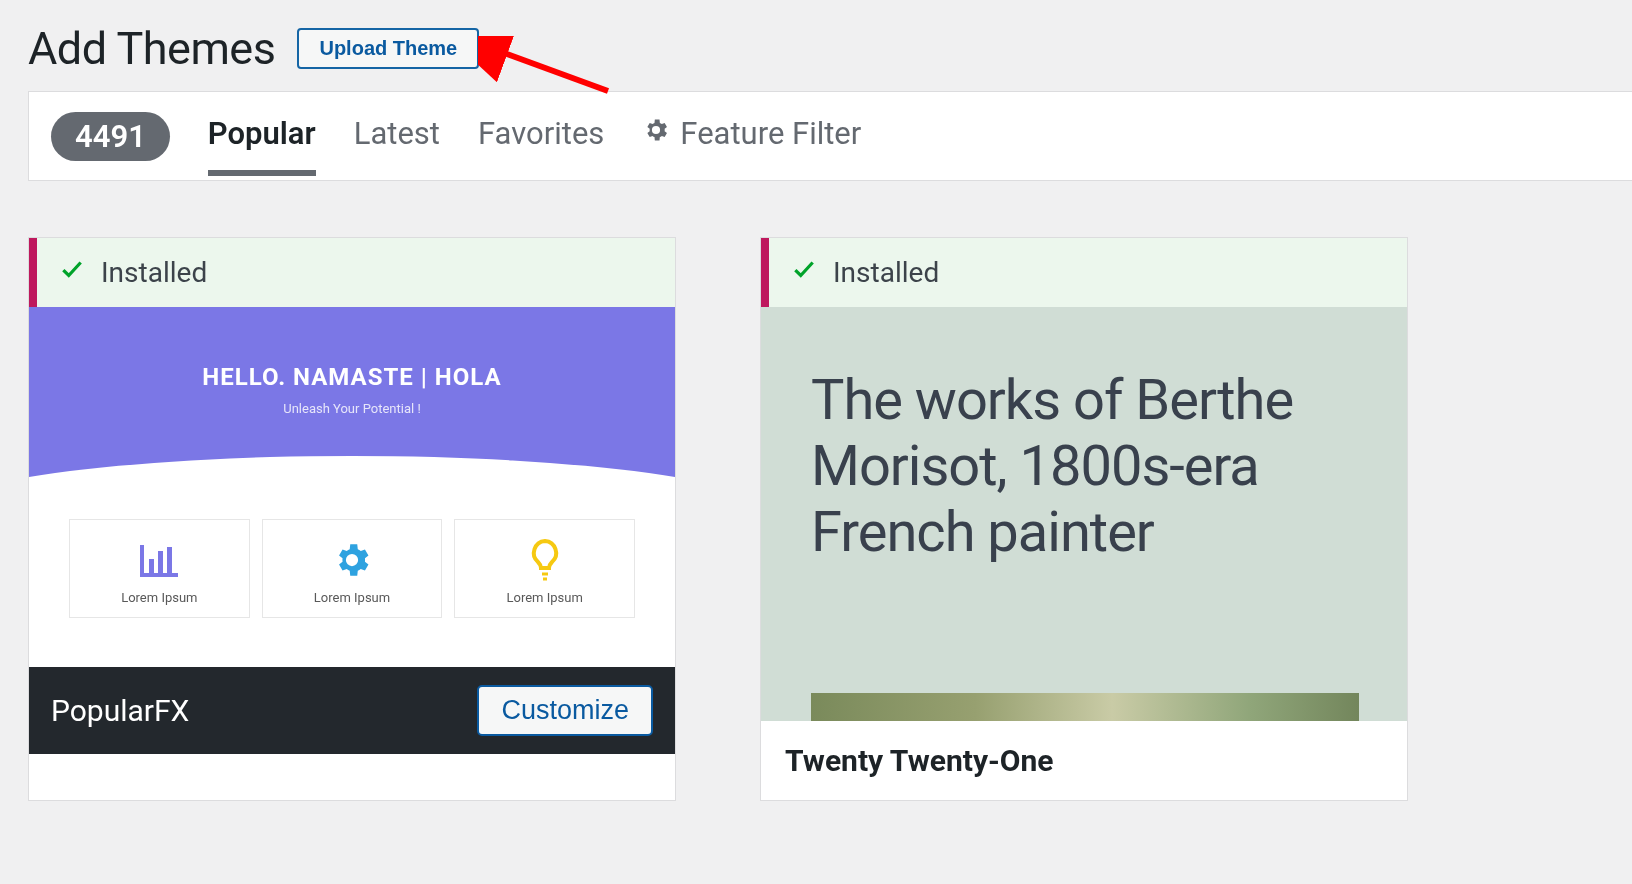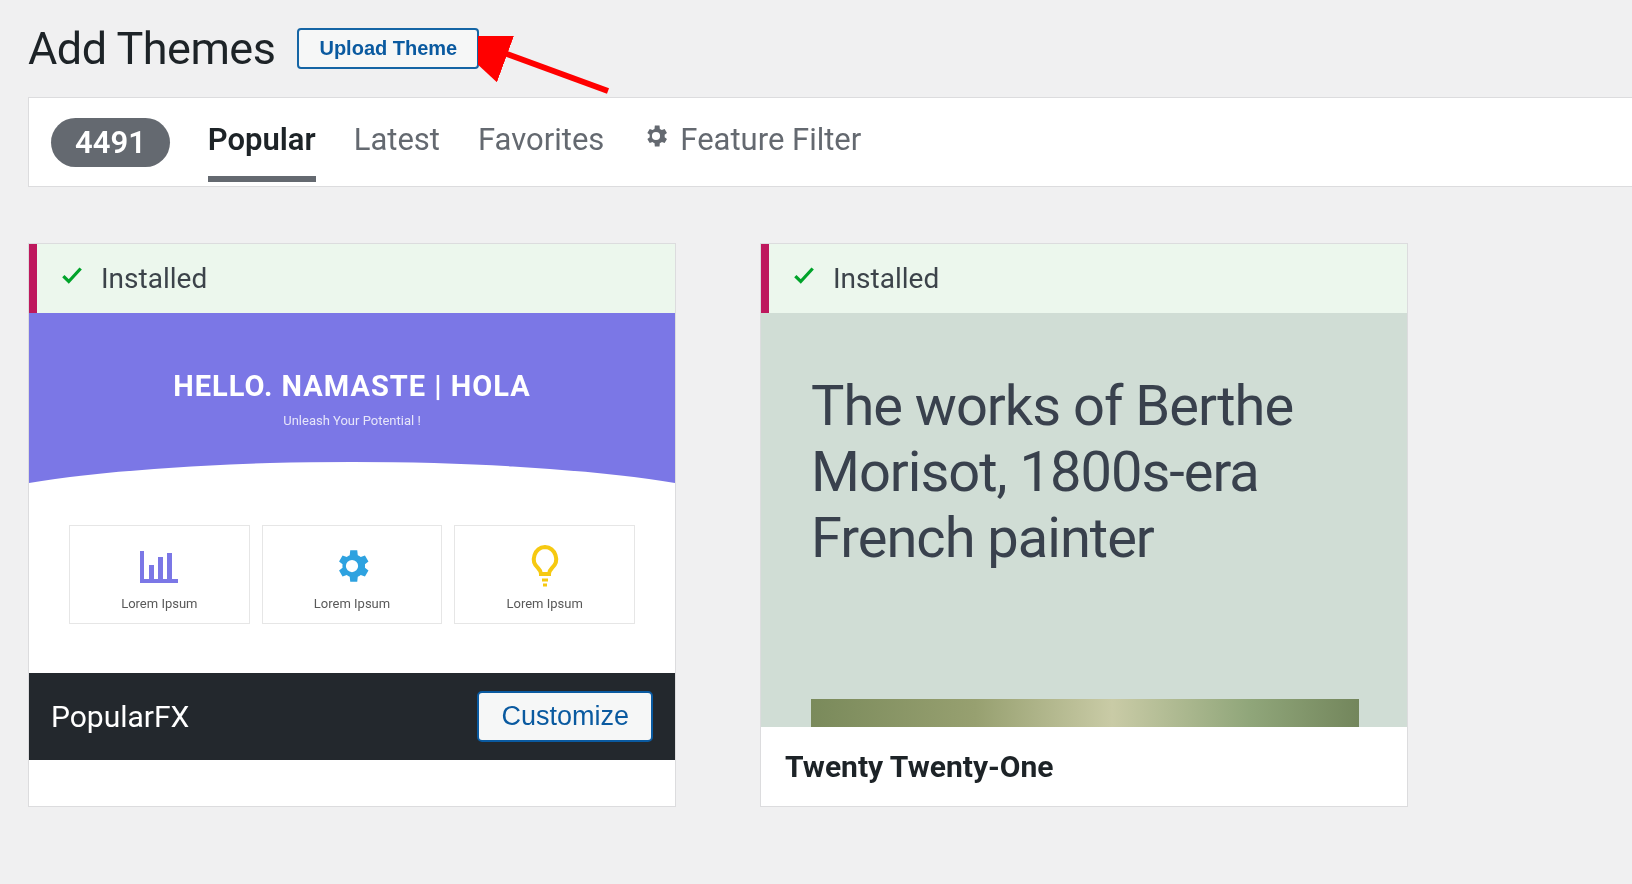--- a/index.html
+++ b/index.html
@@ -8,21 +8,21 @@
       background: #f0f0f1;
       color: #1d2327;
       width: 1632px;
       height: 884px;
       overflow: hidden;
       position: relative;
     }
     .header {
       display: flex;
       align-items: center;
-      padding: 22px 28px 22px 28px;
+      padding: 22px 28px 16px 28px;
       gap: 22px;
     }
     .page-title {
       font-size: 45px;
       font-weight: 400;
       color: #1d2327;
       letter-spacing: -0.5px;
     }
     .upload-btn {
       border: 2px solid #1565a5;
@@ -117,21 +117,21 @@
       content: "";
       position: absolute;
       bottom: -1px;
       left: 0;
       right: 0;
       height: 70px;
       background: #fff;
       border-radius: 60% 60% 0 0 / 100% 100% 0 0;
       transform: scaleX(1.3);
     }
-    .popfx-title { color:#fff; font-weight:700; font-size:29px; letter-spacing:1px; position:relative; z-index:2; }
+    .popfx-title { color:#fff; font-weight:700; font-size:24px; letter-spacing:1px; position:relative; z-index:2; }
     .popfx-sub { color:#e6e5fa; font-size:13px; margin-top:10px; position:relative; z-index:2; }
     .popfx-cards {
       display: flex;
       gap: 12px;
       padding: 0 40px;
       margin-top: -6px;
       position: relative;
       z-index: 3;
     }
     .popfx-item {

